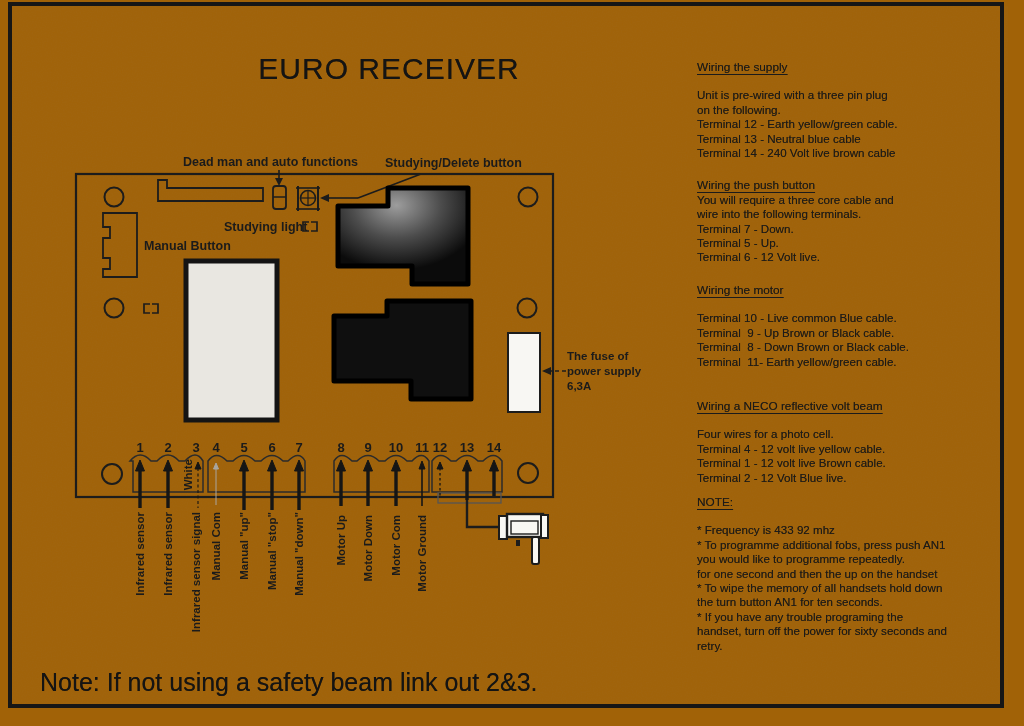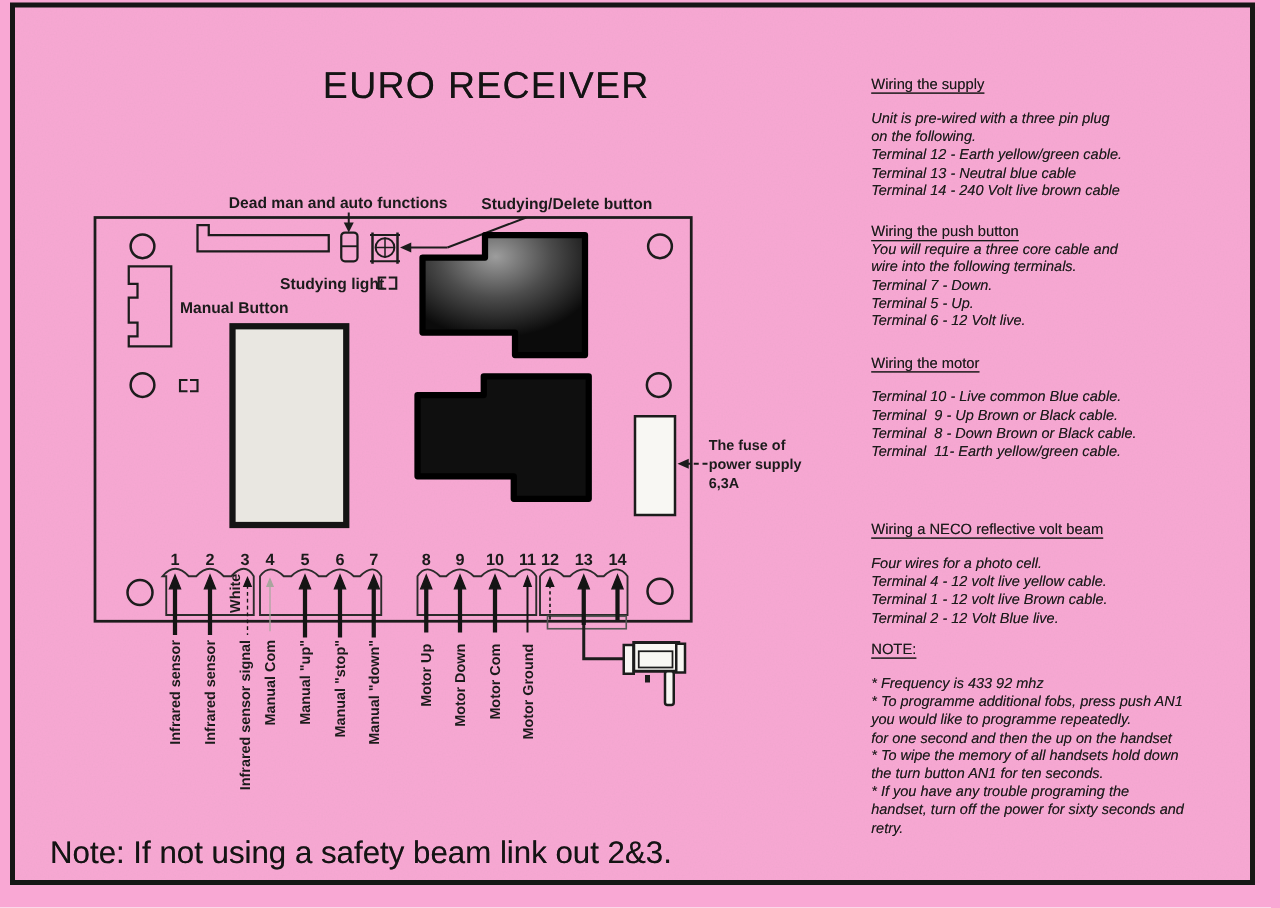--- a/index.html
+++ b/index.html
@@ -1,37 +1,37 @@
 <!DOCTYPE html>
 <html><head>
 <meta charset="utf-8">
 <style>
   html,body{margin:0;padding:0;background:#fdfdfc;}
   #page{position:relative;width:1024px;height:726px;overflow:hidden;
-        font-family:"Liberation Sans",sans-serif;color:#1b1b1b;background:#f9a8d4;}
+        font-family:"Liberation Sans",sans-serif;color:#1b1b1b;background:#a16207;}
   #frame{position:absolute;left:8px;top:2px;width:996px;height:706px;
          border:4px solid #161616;box-sizing:border-box;z-index:3;pointer-events:none;}
   #boardsvg{position:absolute;left:0;top:0;z-index:1;}
   svg text{font-family:"Liberation Sans",sans-serif;fill:#1b1b1b;}
   .callout{font-size:12.5px;font-weight:bold;}
   .fusetext{font-size:11.5px;font-weight:bold;}
   .tnum{font-size:13px;font-weight:bold;text-anchor:middle;}
   .rlabel{font-size:11.5px;font-weight:bold;}
   #title{position:absolute;left:230px;top:52px;width:318px;text-align:center;
          font-size:30px;letter-spacing:1px;color:#141414;z-index:2;
          text-shadow:0 0 .5px rgba(0,0,0,.6);}
   #col{position:absolute;left:697px;top:60px;width:308px;z-index:2;
        font-size:11.6px;line-height:14.4px;text-shadow:0 0 .4px rgba(0,0,0,.5);}
   #col section{margin:0 0 18px 0;}
   #col h3{margin:0;font-size:11.8px;font-weight:normal;line-height:14.4px;
           text-decoration:underline;text-underline-offset:3px;}
   #col h3.gap-after{margin-bottom:14px;text-decoration:underline;}
-  #col section.mb-30{margin-bottom:47px;}
+  #col section.mb-30{margin-bottom:30px;}
   #col section.mb-10{margin-bottom:10px;}
-  #col p{margin:0;white-space:pre;font-style:italic;}
+  #col p{margin:0;white-space:pre;}
   #bottomnote{position:absolute;left:40px;top:668px;width:984px;text-align:left;
               font-size:25px;color:#141414;z-index:2;text-shadow:0 0 .5px rgba(0,0,0,.55);}
 </style>
 </head>
 <body>
 
 <div id="page">
 
   <div id="frame"></div>
 

